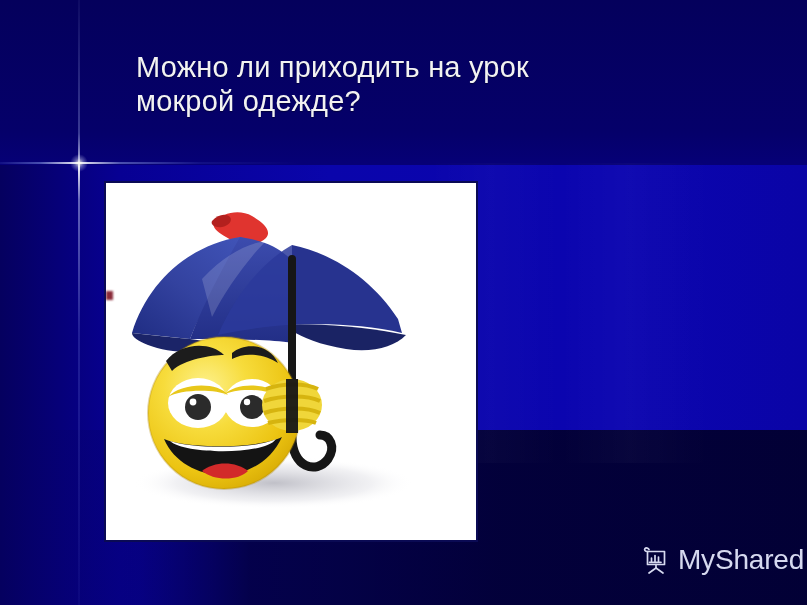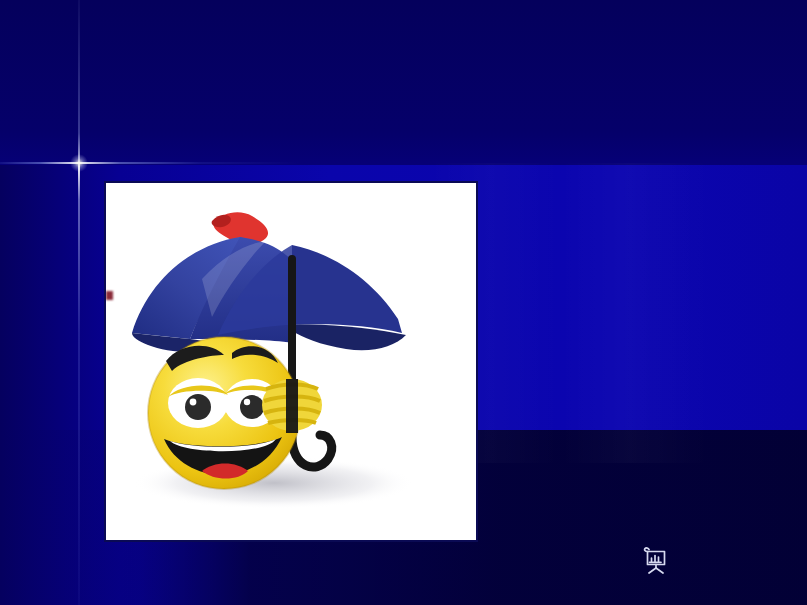--- a/index.html
+++ b/index.html
@@ -211,20 +211,22 @@
   <div class="bg-base"></div>
   <div class="bg-bright"></div>
   <div class="bg-dark-topright"></div>
   <div class="bg-dark-bottom"></div>
   <div class="bg-bands"></div>
 
   <div class="sparkle-v"></div>
   <div class="sparkle-h"></div>
   <div class="sparkle-core"></div>
 
+  <div class="title">Можно ли приходить на урок
+мокрой одежде?</div>
 
   <div class="picture-frame">
     <div class="canvas"></div>
     <div class="red-speck"></div>
 
     <svg class="clip-svg" viewBox="0 0 370 357">
       <defs>
         <radialGradient id="faceGrad" cx="38%" cy="33%" r="72%">
           <stop offset="0%" stop-color="#fdf18c"></stop>
           <stop offset="38%" stop-color="#f7dc3c"></stop>
@@ -322,15 +324,16 @@
         <path d="M6.5 6.5 C 4 6.5, 3 5, 4 3.6 C 5 2.4, 7.5 3, 8 4.6"></path>
         <path d="M15 19.5 L 15 23"></path>
         <path d="M15 23 L 8 28"></path>
         <path d="M15 23 L 22 28"></path>
         <path d="M10.5 16.5 L 10.5 13"></path>
         <path d="M14 16.5 L 14 10.5"></path>
         <path d="M17.5 16.5 L 17.5 12"></path>
         <path d="M8.5 17.3 L 20 17.3"></path>
       </g>
     </svg>
+    <span class="wm-text">MyShared</span>
   </div>
 
 </div>
 
 </body></html>

